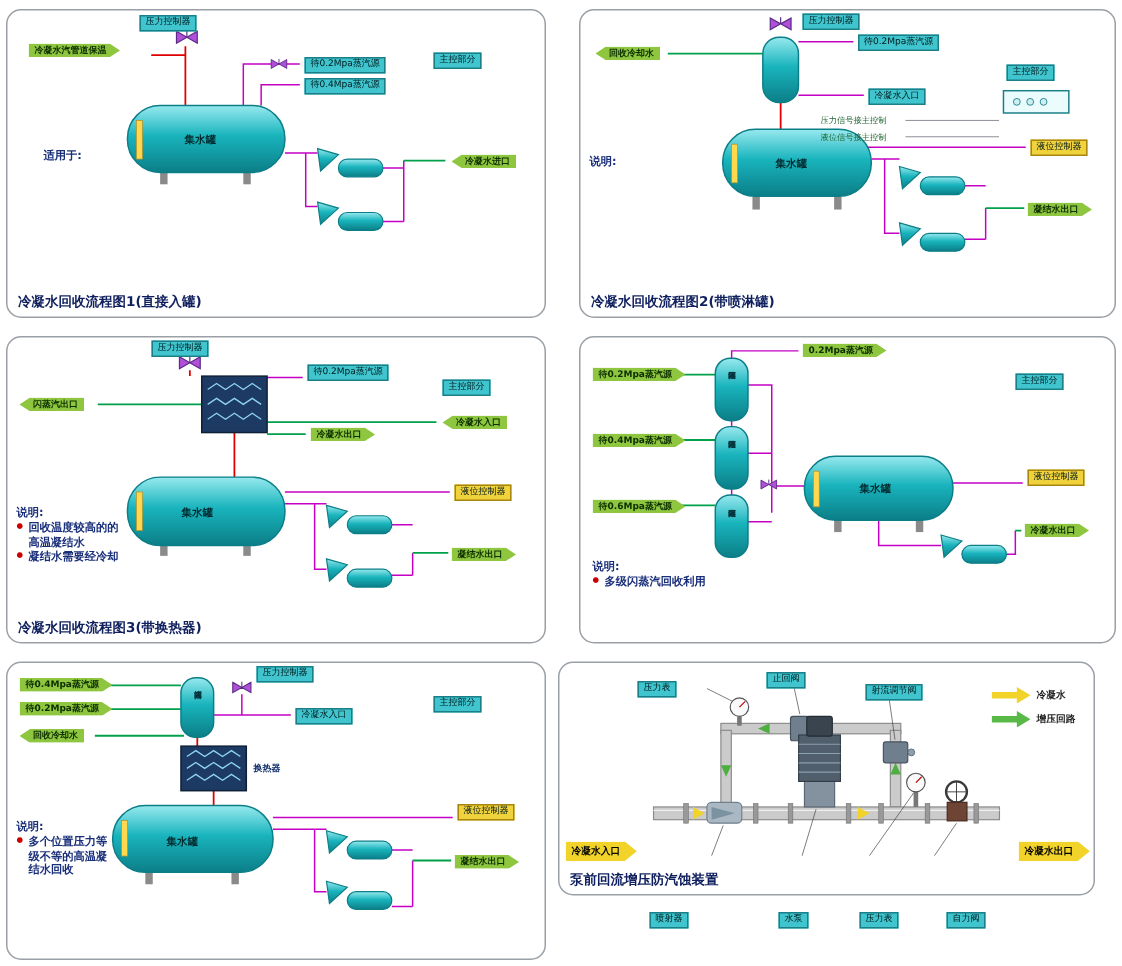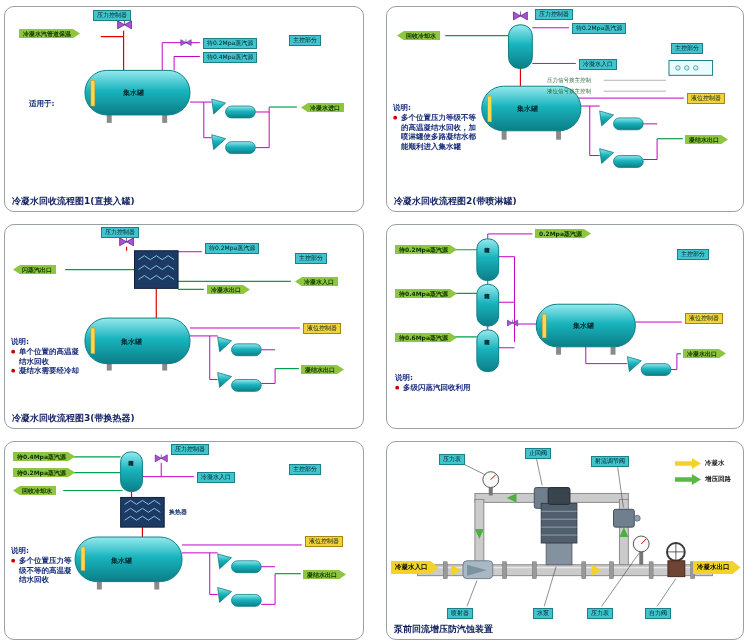--- a/index.html
+++ b/index.html
@@ -130,23 +130,20 @@
   <span class="box" style="left:185px;top:16px">待0.2Mpa蒸汽源</span>
   <span class="box" style="left:192px;top:52px">冷凝水入口</span>
   <span class="sig" style="left:160px;top:70px">压力信号接主控制</span>
   <span class="sig" style="left:160px;top:81px">液位信号接主控制</span>
   <span class="box" style="left:284px;top:36px">主控部分</span>
   <span class="tklbl" style="left:130px;top:97px">集水罐</span>
   <span class="box ylw" style="left:300px;top:86px">液位控制器</span>
   <span class="arrow-r" style="left:298px;top:128px">凝结水出口</span>
   <div class="desc" style="left:6px;top:96px;width:88px">
     <div>说明:</div>
-    <ul>
-        <li>多个位置压力等级不等的高温凝结水回收，加喷淋罐使多路凝结水都能顺利进入集水罐</li>
-      </ul>
   </div>
   <div class="caption">冷凝水回收流程图2(带喷淋罐)</div>
 </div>
 
 <div class="panel" style="left:4px;top:224px;width:360px;height:205px">
   <svg class="art" viewBox="0 0 360 205">
     <g fill="none">
       <path d="M122,22 V26 M152,64 V94" stroke="#e00000" stroke-width="1.2"></path>
       <path d="M60,45 H130" stroke="#00a04a" stroke-width="1.2"></path>
       <path d="M198,27 H174" stroke="#c400c4" stroke-width="1"></path>
@@ -180,21 +177,21 @@
   <span class="box" style="left:200px;top:18px">待0.2Mpa蒸汽源</span>
   <span class="arrow-l" style="left:290px;top:52px">冷凝水入口</span>
   <span class="arrow-r" style="left:202px;top:60px">冷凝水出口</span>
   <span class="box" style="left:290px;top:28px">主控部分</span>
   <span class="tklbl" style="left:116px;top:112px">集水罐</span>
   <span class="box ylw" style="left:298px;top:98px">液位控制器</span>
   <span class="arrow-r" style="left:296px;top:140px">凝结水出口</span>
   <div class="desc" style="left:6px;top:112px;width:72px">
     <div>说明:</div>
     <ul>
-      <li>单个位置的高温凝结水回收</li>
+      <li>回收温度较高的的高温凝结水</li>
       <li>凝结水需要经冷却</li>
     </ul>
   </div>
   <div class="caption">冷凝水回收流程图3(带换热器)</div>
 </div>
 
 <div class="panel" style="left:386px;top:224px;width:358px;height:205px">
   <svg class="art" viewBox="0 0 358 205">
     <g fill="none">
       <path d="M64,25 H90 M64,69 H90 M64,113 H90" stroke="#00a04a" stroke-width="1.2"></path>
@@ -289,21 +286,21 @@
   <span class="box ylw" style="left:300px;top:94px">液位控制器</span>
   <span class="arrow-r" style="left:298px;top:128px">凝结水出口</span>
   <div class="desc" style="left:6px;top:104px;width:62px">
     <div>说明:</div>
     <ul>
         <li>多个位置压力等级不等的高温凝结水回收</li>
       </ul>
   </div>
 </div>
 
-<div class="panel" style="left:386px;top:441px;width:358px;height:199px">
+<div class="panel" style="left:372px;top:441px;width:358px;height:156px">
   <svg class="art" viewBox="0 0 358 199">
     <g>
       <rect x="88" y="52" width="155" height="9" fill="#cbcbcb" stroke="#8a8a8a"></rect>
       <rect x="88" y="58" width="9" height="66" fill="#cbcbcb" stroke="#8a8a8a"></rect>
       <rect x="234" y="58" width="9" height="66" fill="#cbcbcb" stroke="#8a8a8a"></rect>
     </g>
     <g>
       <rect x="30" y="124" width="298" height="11" fill="#cbcbcb" stroke="#8a8a8a"></rect>
       <line x1="30" y1="127" x2="328" y2="127" stroke="#efefef"></line>
     </g>

